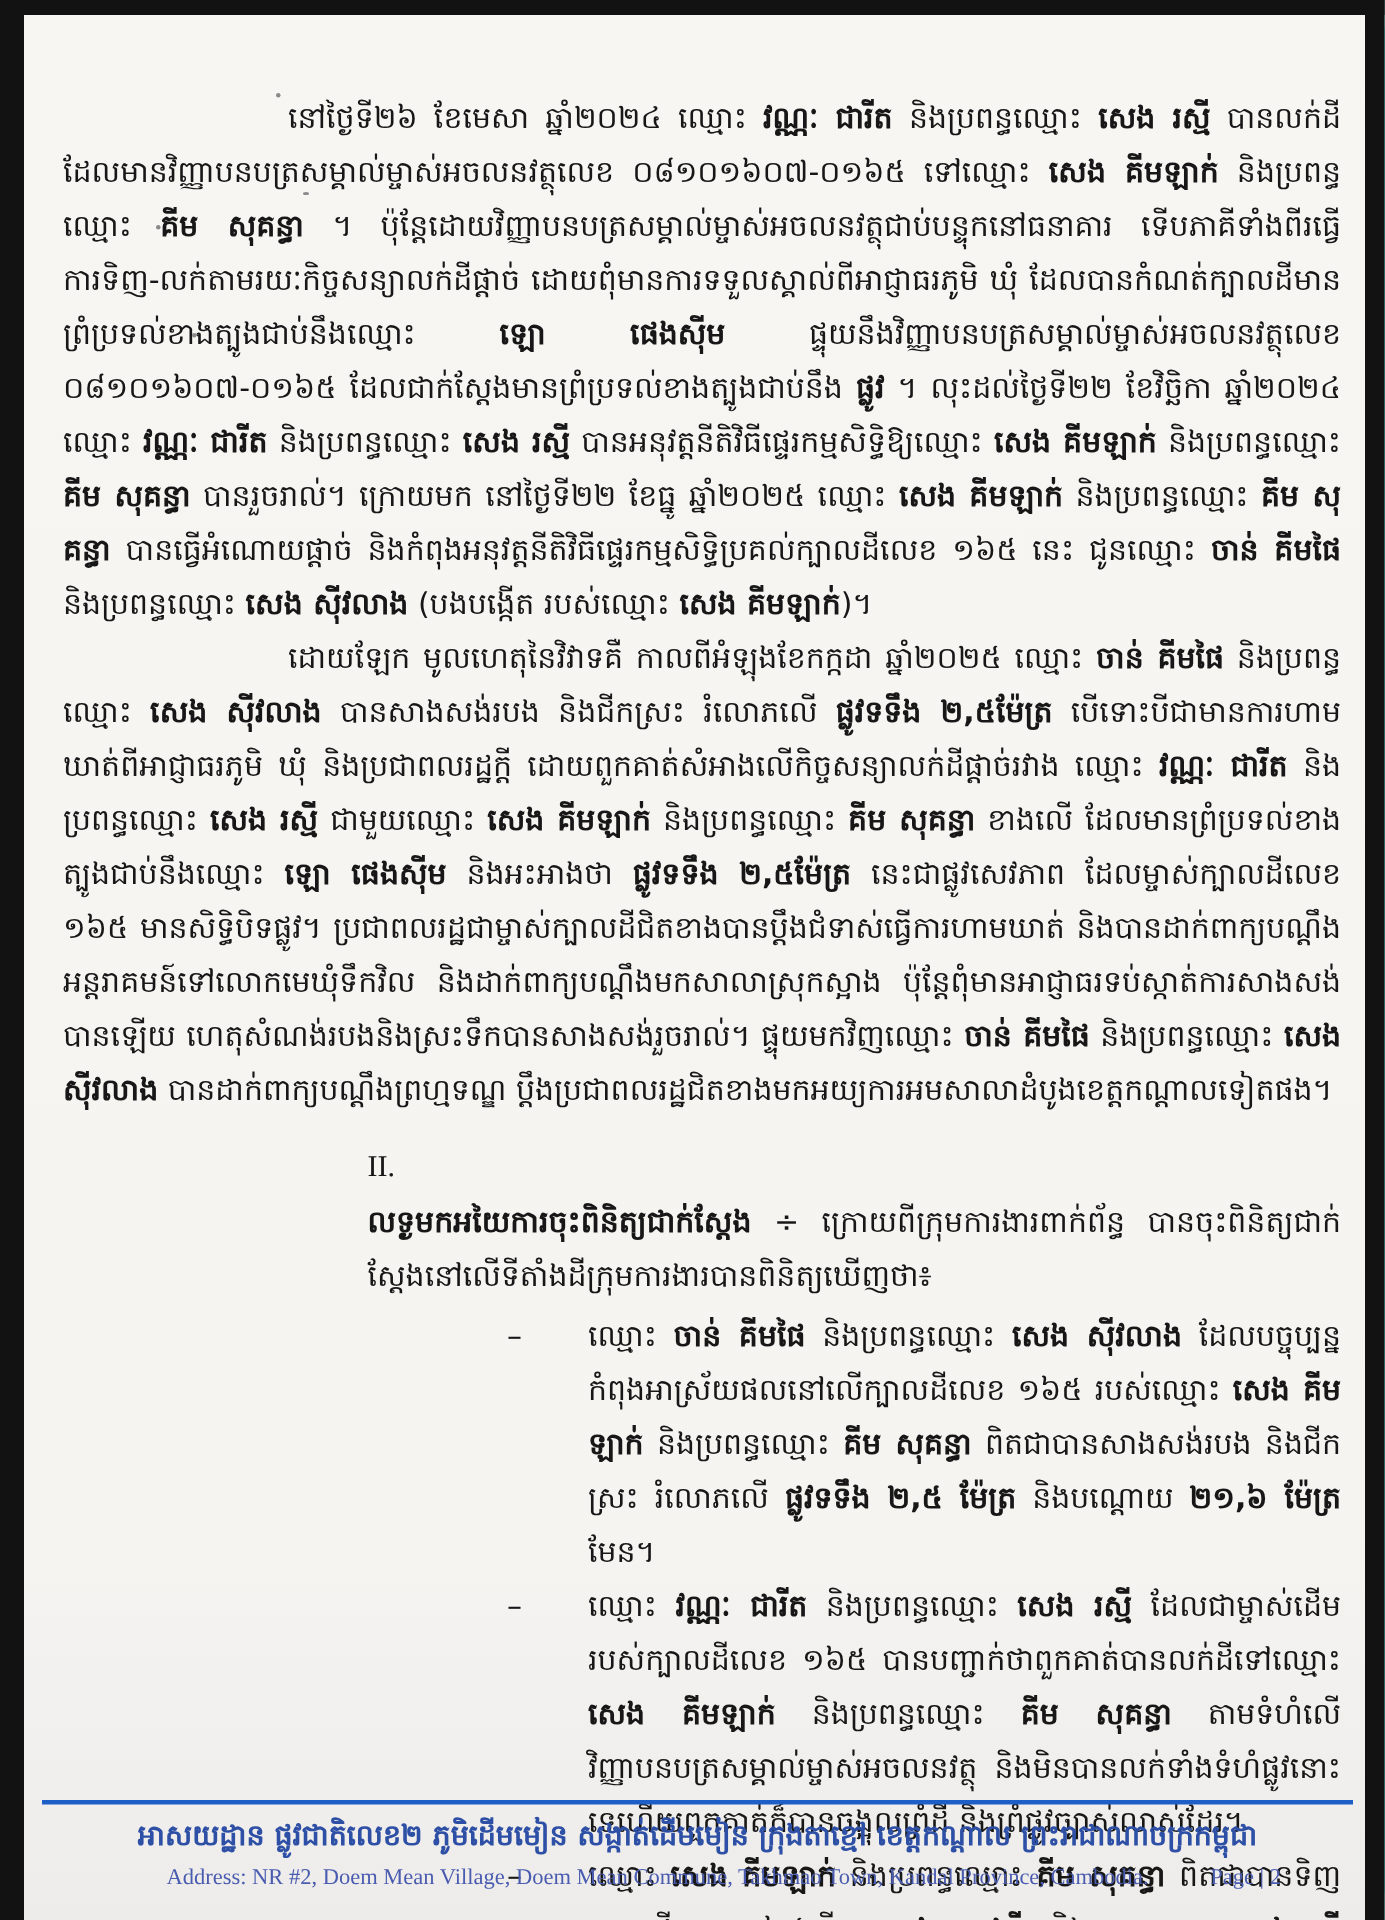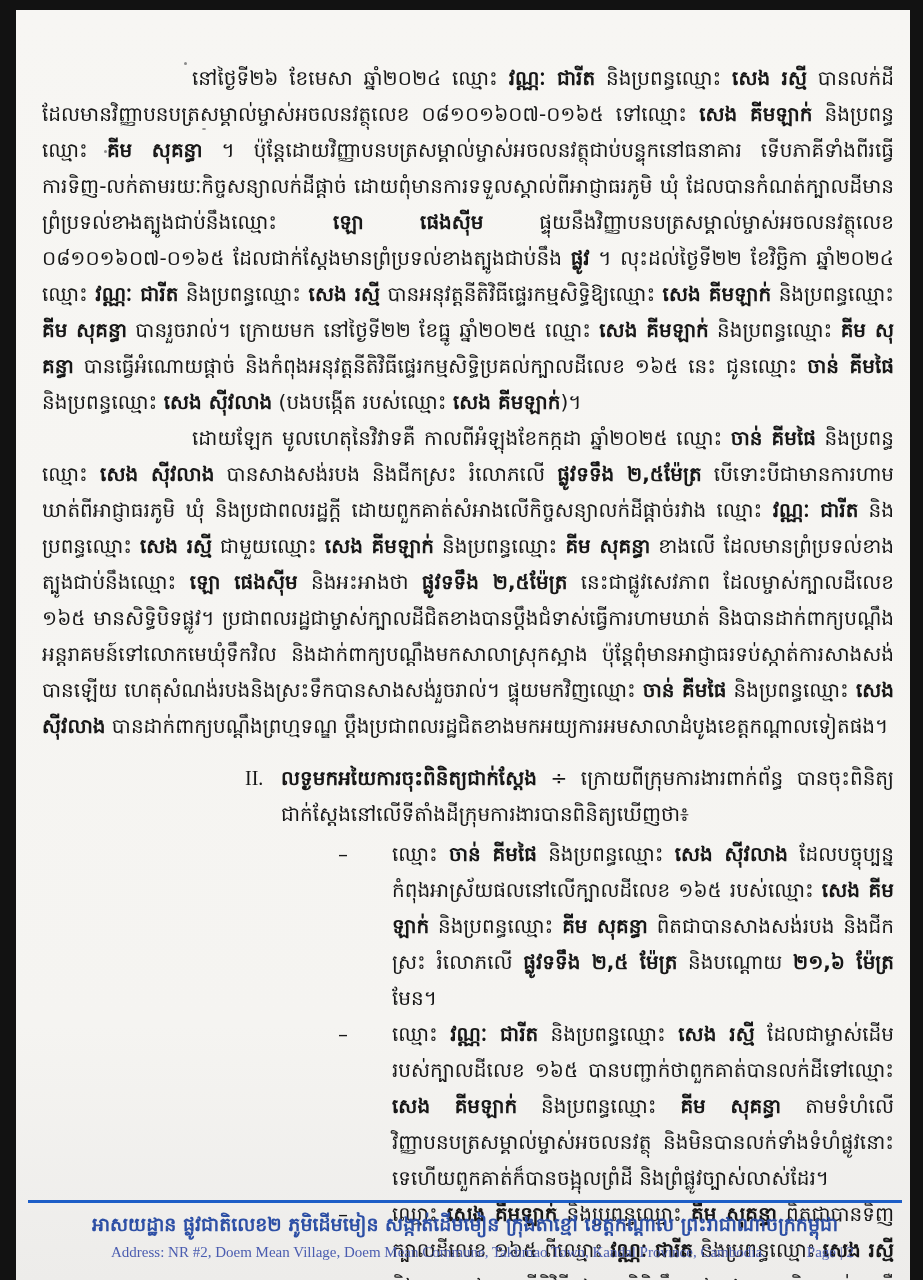--- a/index.html
+++ b/index.html
@@ -21,21 +21,21 @@
   .speck{position:absolute;background:#8a8a8a;border-radius:50%;}
   .content{
     padding:50px 16px 0 26px;
     color:#171717;
     font-size:20px;line-height:36px;
     text-align:justify;
   }
   .para{margin:0;}
   .para.indent{text-indent:150px;}
   .b, .secnum{font-weight:700;}
-  .section{display:flex;margin:16px 0 0 203px;}
+  .section{display:flex;margin:16px 0 0 203px;flex-direction:column;}
   .secnum{
     flex:none;width:36px;
     font-family:"Liberation Serif", serif;font-weight:400;
   }
   .sectext{flex:1;text-align:justify;}
   .bullets{margin:4px 0 0 296px;}
   .bullet{display:flex;}
   .dash{flex:none;width:54px;}
   .btext{flex:1;text-align:justify;}
   .footer{position:absolute;left:12px;right:8px;bottom:16px;z-index:2;}

